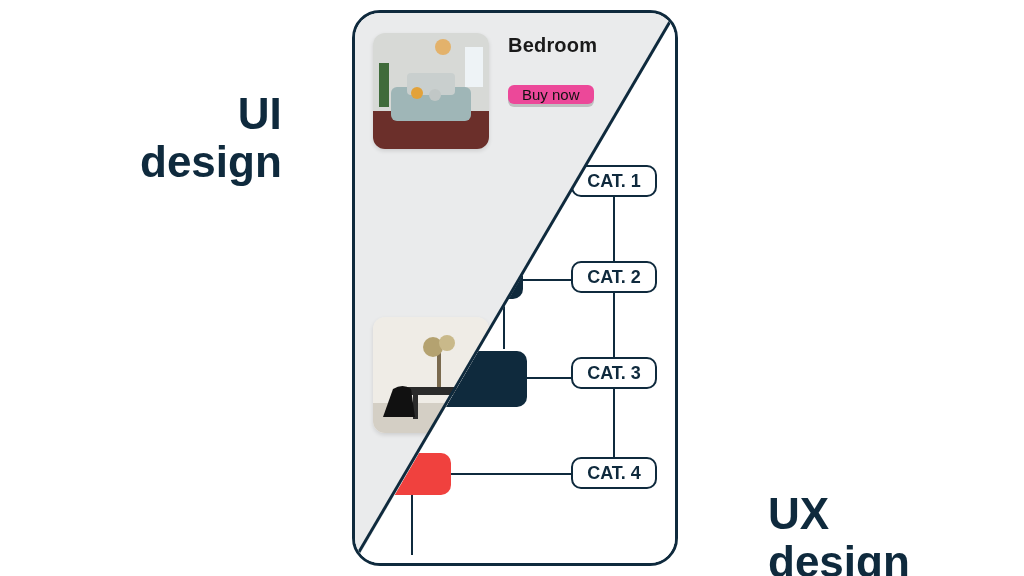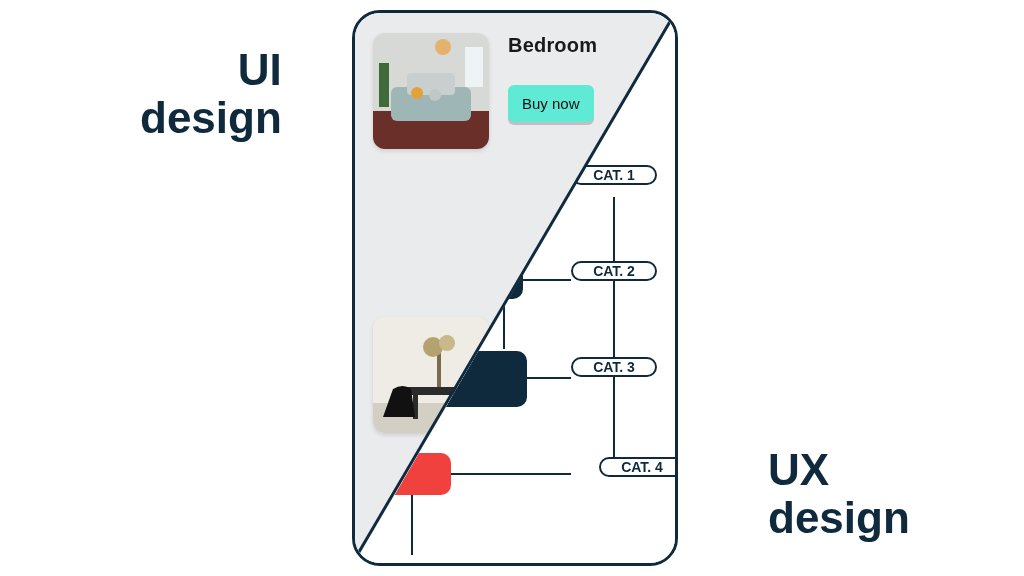--- a/index.html
+++ b/index.html
@@ -5,20 +5,21 @@
   * { box-sizing: border-box; margin: 0; padding: 0; }
   html, body { width: 1024px; height: 576px; background: #fff; font-family: -apple-system, "Segoe UI", Helvetica, Arial, sans-serif; }
   .stage { position: relative; width: 1024px; height: 576px; overflow: hidden; }
 
   .label-ui, .label-ux {
     position: absolute;
     color: #0f2a3d;
     font-weight: 700;
     font-size: 44px;
     line-height: 1.1;
+    margin-top: 44px;
   }
   .label-ui { left: 140px; top: 46px; text-align: right; }
   .label-ux { left: 768px; top: 446px; }
 
   .phone-frame {
     position: absolute;
     left: 352px; top: 10px;
     width: 326px; height: 556px;
     border: 3px solid #0f2a3d;
     border-radius: 28px;
@@ -54,22 +55,22 @@
   .card .title {
     position: absolute;
     left: 135px; top: 1px;
     font-size: 20px; font-weight: 600;
     color: #1a1a1a;
     letter-spacing: .2px;
   }
   .buy-btn {
     position: absolute;
     left: 135px; top: 52px;
-    padding: 10px 14px;
-    background: #5eead4;
+    padding: 1px 14px;
+    background: #ec4899;
     color: #111;
     font-size: 15px;
     font-weight: 500;
     border-radius: 6px;
     box-shadow: 0 3px 0 rgba(0,0,0,.18);
   }
 
   
   .ux-half {
     position: absolute; inset: 0;
@@ -86,31 +87,31 @@
   .wf-red  { background: #f0413e; }
 
   .wf-thumb-2 { left: 128px; top: 250px; width: 40px;  height: 36px; }
   .wf-btn-2   { left: 132px; top: 194px; width: 50px;  height: 22px; border-radius:6px; }
   .wf-thumb-3 { left: 64px;  top: 338px; width: 108px; height: 56px; }
   .wf-thumb-4 { left: 18px;  top: 440px; width: 78px;  height: 42px; }
 
   .cat-box {
     position: absolute;
     left: 216px;
-    width: 86px; height: 20px;
+    width: 86px; height: 32px;
     border: 2px solid #0f2a3d;
     border-radius: 10px;
     display: flex; align-items: center; justify-content: center;
-    font-size: 14px; font-weight: 600; color: #0f2a3d;
+    font-size: 18px; font-weight: 600; color: #0f2a3d;
     background: #fff;
   }
   .cat-1 { top: 152px; }
   .cat-2 { top: 248px; }
   .cat-3 { top: 344px; }
-  .cat-4 { top: 444px; margin-left: 28px; }
+  .cat-4 { top: 444px; }
 
   
   .line { position: absolute; background: #0f2a3d; }
   .v-bus { left: 258px; top: 184px; width: 2px; height: 260px; } 
   .h2 { top: 266px; left: 168px; width: 48px; height: 2px; }
   .h3 { top: 364px; left: 172px; width: 44px; height: 2px; }
   .h4 { top: 460px; left: 96px;  width: 120px; height: 2px; }
   .hv2 { left: 148px; top: 286px; width: 2px; height: 50px; } 
   .drop4 { left: 56px; top: 482px; width: 2px; height: 60px; }
   .rise3 { left: 120px; top: 304px; width: 2px; height: 34px; }

